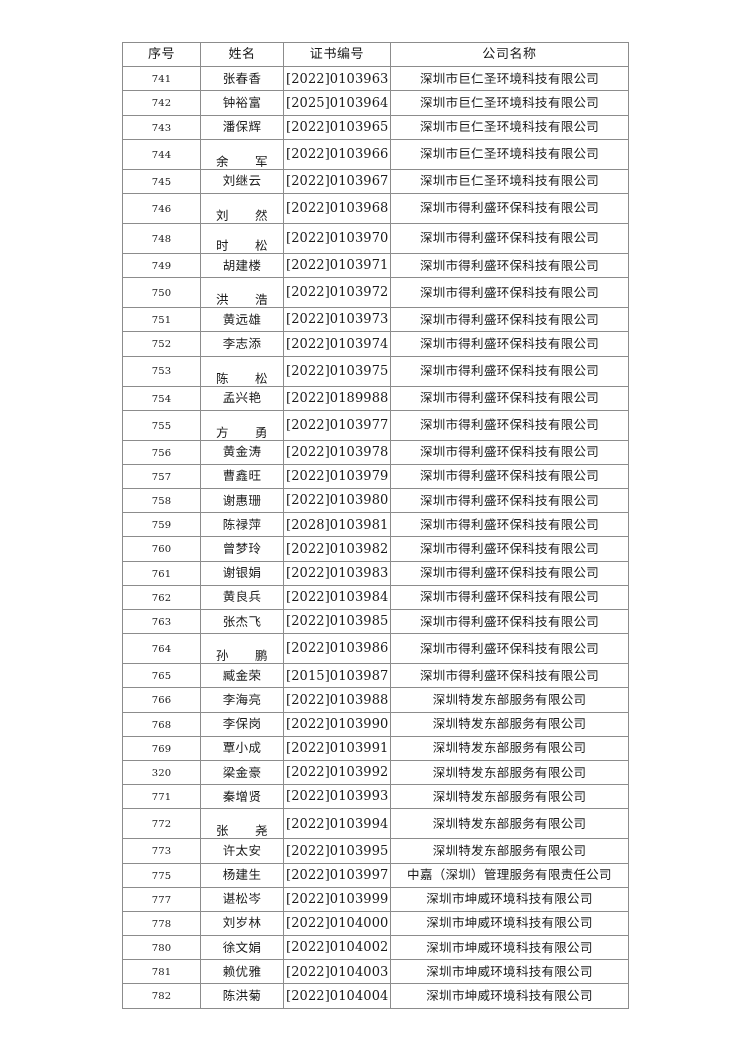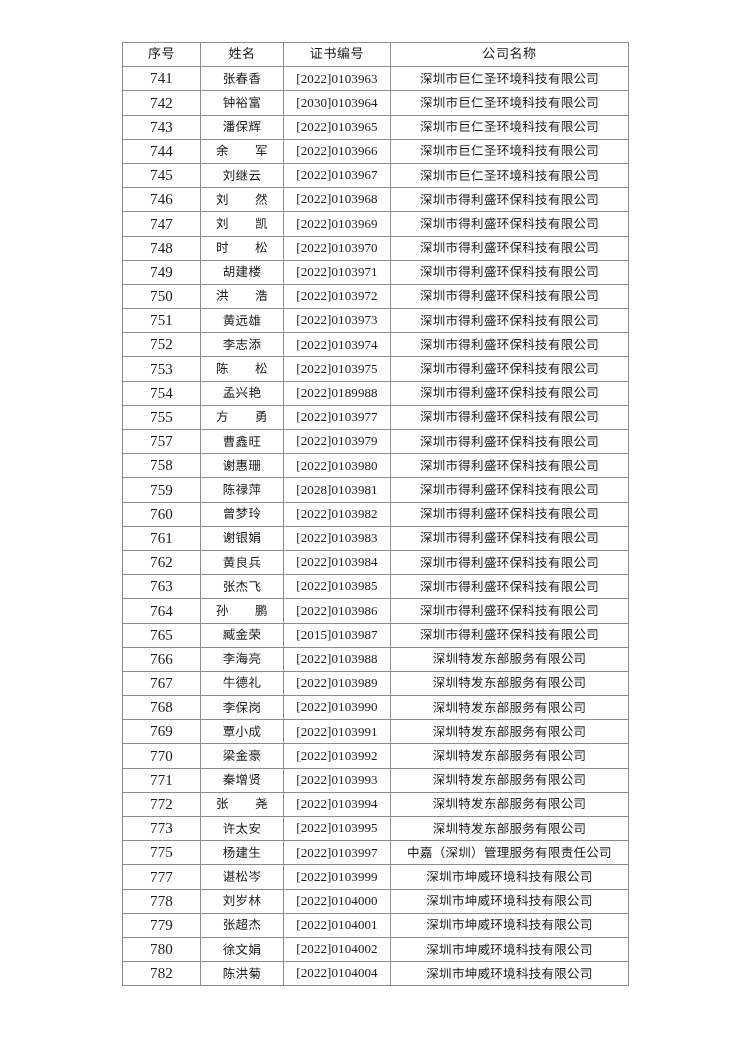--- a/index.html
+++ b/index.html
@@ -17,21 +17,20 @@
     overflow: hidden;
   }
 
   .page {
     position: absolute;
     left: 0;
     top: 0;
     width: 750px;
     height: 1060px;
     background: #ffffff;
-    font-family: Liberation Serif, serif;
   }
 
   .table-wrap {
     position: absolute;
     left: 122px;
     top: 42px;
     width: 506px;
   }
 
   table.cert-table {
@@ -60,40 +59,41 @@
     overflow: hidden;
   }
 
   table.cert-table thead th {
     font-size: 13px;
     letter-spacing: 0.6px;
   }
 
   
   table.cert-table td.seq {
-    font-size: 15px;
+    font-size: 10px;
     letter-spacing: 0.2px;
   }
 
   table.cert-table td.cert {
     font-size: 13px;
     letter-spacing: 0.1px;
   }
 
   table.cert-table td.name {
     letter-spacing: 0.4px;
   }
 
   
   table.cert-table td.name .spread {
     display: inline-block;
     width: 52px;
     text-align: justify;
     text-align-last: justify;
     text-justify: inter-character;
+    margin-top: 15px;
   }
 
   table.cert-table td.company {
     letter-spacing: 0.3px;
   }
 </style>
 </head>
 <body>
 
 <div class="page">
@@ -116,21 +116,21 @@
       <tbody id="table-body">
           <tr>
             <td class="seq">741</td>
             <td class="name">张春香</td>
             <td class="cert">[2022]0103963</td>
             <td class="company">深圳市巨仁圣环境科技有限公司</td>
           </tr>
           <tr>
             <td class="seq">742</td>
             <td class="name">钟裕富</td>
-            <td class="cert">[2030]0103964</td>
+            <td class="cert">[2025]0103964</td>
             <td class="company">深圳市巨仁圣环境科技有限公司</td>
           </tr>
           <tr>
             <td class="seq">743</td>
             <td class="name">潘保辉</td>
             <td class="cert">[2022]0103965</td>
             <td class="company">深圳市巨仁圣环境科技有限公司</td>
           </tr>
           <tr>
             <td class="seq">744</td>
@@ -144,26 +144,20 @@
             <td class="cert">[2022]0103967</td>
             <td class="company">深圳市巨仁圣环境科技有限公司</td>
           </tr>
           <tr>
             <td class="seq">746</td>
             <td class="name"><span class="spread">刘然</span></td>
             <td class="cert">[2022]0103968</td>
             <td class="company">深圳市得利盛环保科技有限公司</td>
           </tr>
           <tr>
-            <td class="seq">747</td>
-            <td class="name"><span class="spread">刘凯</span></td>
-            <td class="cert">[2022]0103969</td>
-            <td class="company">深圳市得利盛环保科技有限公司</td>
-          </tr>
-          <tr>
             <td class="seq">748</td>
             <td class="name"><span class="spread">时松</span></td>
             <td class="cert">[2022]0103970</td>
             <td class="company">深圳市得利盛环保科技有限公司</td>
           </tr>
           <tr>
             <td class="seq">749</td>
             <td class="name">胡建楼</td>
             <td class="cert">[2022]0103971</td>
             <td class="company">深圳市得利盛环保科技有限公司</td>
@@ -198,20 +192,26 @@
             <td class="cert">[2022]0189988</td>
             <td class="company">深圳市得利盛环保科技有限公司</td>
           </tr>
           <tr>
             <td class="seq">755</td>
             <td class="name"><span class="spread">方勇</span></td>
             <td class="cert">[2022]0103977</td>
             <td class="company">深圳市得利盛环保科技有限公司</td>
           </tr>
           <tr>
+            <td class="seq">756</td>
+            <td class="name">黄金涛</td>
+            <td class="cert">[2022]0103978</td>
+            <td class="company">深圳市得利盛环保科技有限公司</td>
+          </tr>
+          <tr>
             <td class="seq">757</td>
             <td class="name">曹鑫旺</td>
             <td class="cert">[2022]0103979</td>
             <td class="company">深圳市得利盛环保科技有限公司</td>
           </tr>
           <tr>
             <td class="seq">758</td>
             <td class="name">谢惠珊</td>
             <td class="cert">[2022]0103980</td>
             <td class="company">深圳市得利盛环保科技有限公司</td>
@@ -258,39 +258,33 @@
             <td class="cert">[2015]0103987</td>
             <td class="company">深圳市得利盛环保科技有限公司</td>
           </tr>
           <tr>
             <td class="seq">766</td>
             <td class="name">李海亮</td>
             <td class="cert">[2022]0103988</td>
             <td class="company">深圳特发东部服务有限公司</td>
           </tr>
           <tr>
-            <td class="seq">767</td>
-            <td class="name">牛德礼</td>
-            <td class="cert">[2022]0103989</td>
-            <td class="company">深圳特发东部服务有限公司</td>
-          </tr>
-          <tr>
             <td class="seq">768</td>
             <td class="name">李保岗</td>
             <td class="cert">[2022]0103990</td>
             <td class="company">深圳特发东部服务有限公司</td>
           </tr>
           <tr>
             <td class="seq">769</td>
             <td class="name">覃小成</td>
             <td class="cert">[2022]0103991</td>
             <td class="company">深圳特发东部服务有限公司</td>
           </tr>
           <tr>
-            <td class="seq">770</td>
+            <td class="seq">320</td>
             <td class="name">梁金豪</td>
             <td class="cert">[2022]0103992</td>
             <td class="company">深圳特发东部服务有限公司</td>
           </tr>
           <tr>
             <td class="seq">771</td>
             <td class="name">秦增贤</td>
             <td class="cert">[2022]0103993</td>
             <td class="company">深圳特发东部服务有限公司</td>
           </tr>
@@ -318,29 +312,29 @@
             <td class="cert">[2022]0103999</td>
             <td class="company">深圳市坤威环境科技有限公司</td>
           </tr>
           <tr>
             <td class="seq">778</td>
             <td class="name">刘岁林</td>
             <td class="cert">[2022]0104000</td>
             <td class="company">深圳市坤威环境科技有限公司</td>
           </tr>
           <tr>
-            <td class="seq">779</td>
-            <td class="name">张超杰</td>
-            <td class="cert">[2022]0104001</td>
-            <td class="company">深圳市坤威环境科技有限公司</td>
-          </tr>
-          <tr>
             <td class="seq">780</td>
             <td class="name">徐文娟</td>
             <td class="cert">[2022]0104002</td>
+            <td class="company">深圳市坤威环境科技有限公司</td>
+          </tr>
+          <tr>
+            <td class="seq">781</td>
+            <td class="name">赖优雅</td>
+            <td class="cert">[2022]0104003</td>
             <td class="company">深圳市坤威环境科技有限公司</td>
           </tr>
           <tr>
             <td class="seq">782</td>
             <td class="name">陈洪菊</td>
             <td class="cert">[2022]0104004</td>
             <td class="company">深圳市坤威环境科技有限公司</td>
           </tr>
         </tbody>
     </table>

